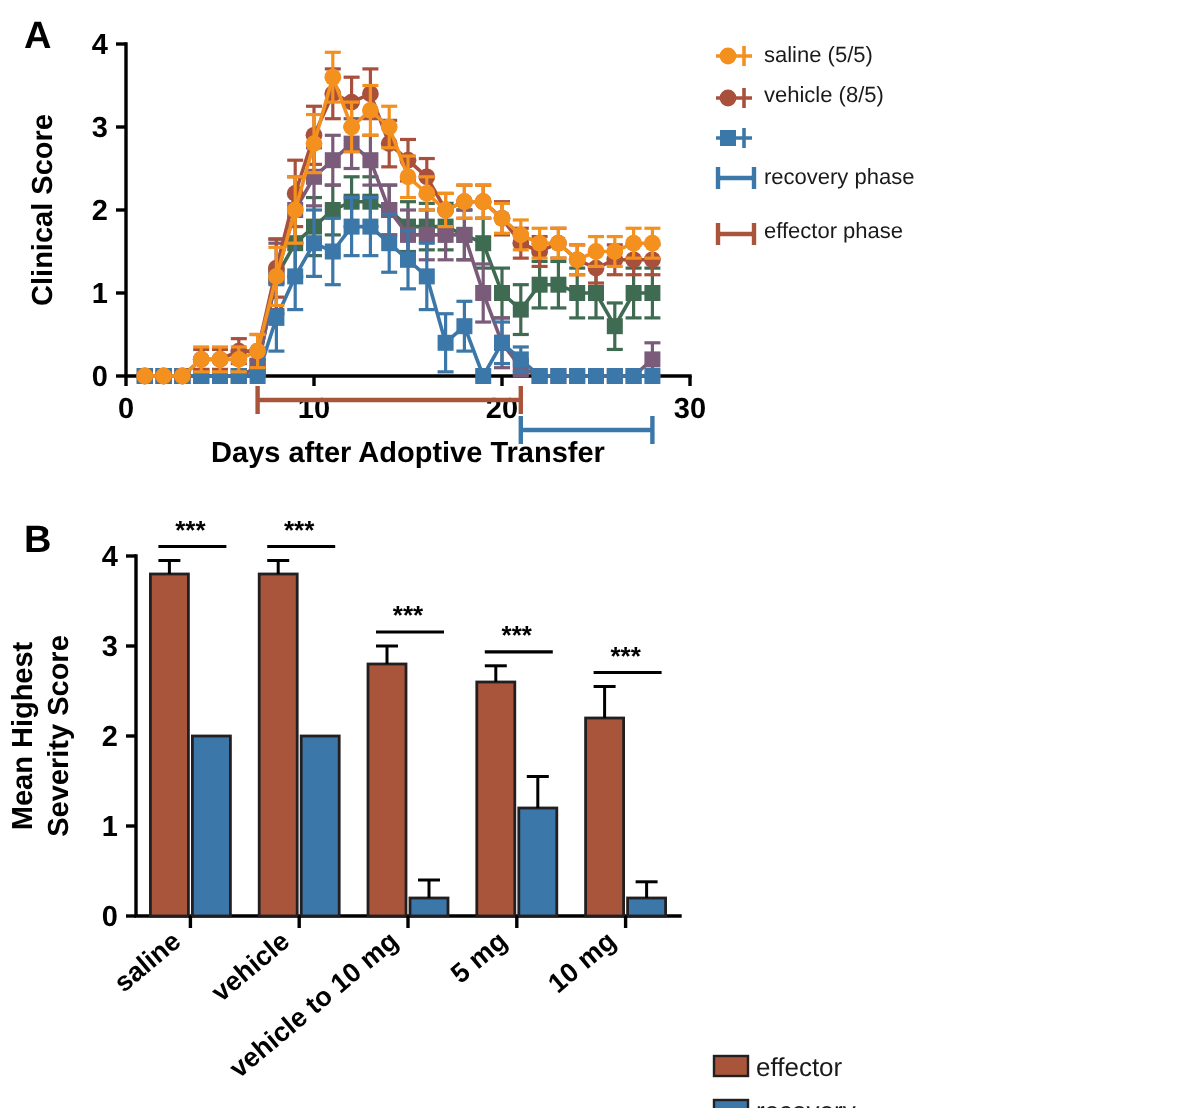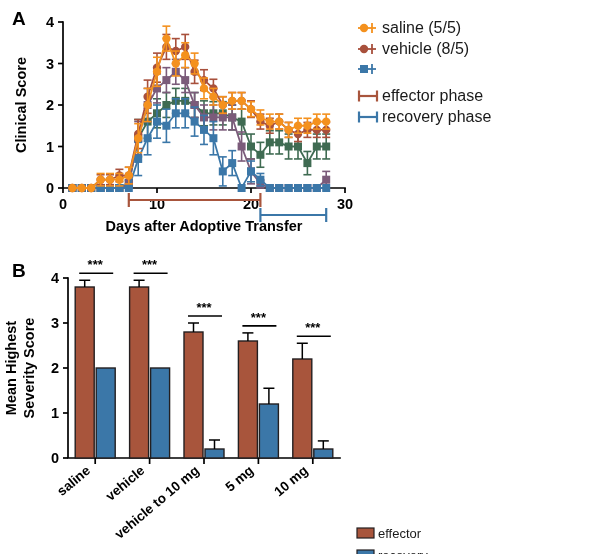--- a/index.html
+++ b/index.html
@@ -35,21 +35,21 @@
   .sig-text{font-family:"Liberation Sans",sans-serif;font-size:13px;font-weight:bold;fill:#000;}
   .bar-rect{stroke:#231f20;stroke-width:1.4;}
   .err-bar{stroke:#000;stroke-width:1.5;fill:none;}
   .sig-line{stroke:#000;stroke-width:1.6;}
   .swatch{stroke:#231f20;stroke-width:1.2;}
 
   .legend-a{position:absolute;left:356px;top:18px;width:244px;}
   .legend-b{position:absolute;left:356px;top:272px;width:244px;}
   .legend-row{display:flex;align-items:center;height:20.4px;}
   .legend-row .marker{width:26px;flex:0 0 26px;height:16px;}
-  .legend-row .txt{font-size:16px;color:#1a1a1a;white-space:nowrap;line-height:1;}
+  .legend-row .txt{font-size:11px;color:#1a1a1a;white-space:nowrap;line-height:1;}
   .legend-b .legend-row{height:22px;}
   .legend-b .legend-row .marker{width:22px;flex:0 0 22px;height:14px;}
   .legend-b .legend-row .txt{font-size:13px;}
 </style>
 </head>
 <body>
 
 <div class="figure">
 
   <div class="panel" id="panel-a">
@@ -568,39 +568,39 @@
         </div>
         <div class="legend-row">
           <div class="marker">
             <svg width="26" height="16" viewBox="0 0 26 16">
               <line x1="2" y1="8" x2="20" y2="8" stroke="#3B77A8" stroke-width="1.8"></line>
               <line x1="16" y1="3" x2="16" y2="13" stroke="#3B77A8" stroke-width="1.8"></line>
               <rect x="4" y="4" width="8" height="8" fill="#3B77A8"></rect>
             </svg>
           </div>
         </div>
+        <div class="legend-row">
+          <div class="marker">
+            <svg width="26" height="16" viewBox="0 0 26 16">
+              <line x1="3" y1="8" x2="21" y2="8" stroke="#3B77A8" stroke-width="2.2"></line>
+              <line x1="3" y1="2.5" x2="3" y2="13.5" stroke="#3B77A8" stroke-width="2.2"></line>
+              <line x1="21" y1="2.5" x2="21" y2="13.5" stroke="#3B77A8" stroke-width="2.2"></line>
+            </svg>
+          </div>
+          <div class="txt">recovery phase</div>
+        </div>
         <div class="legend-row" style="margin-top: 7px;">
           <div class="marker">
             <svg width="26" height="16" viewBox="0 0 26 16">
               <line x1="3" y1="8" x2="21" y2="8" stroke="#A8553C" stroke-width="2.2"></line>
               <line x1="3" y1="2.5" x2="3" y2="13.5" stroke="#A8553C" stroke-width="2.2"></line>
               <line x1="21" y1="2.5" x2="21" y2="13.5" stroke="#A8553C" stroke-width="2.2"></line>
             </svg>
           </div>
           <div class="txt">effector phase</div>
-        </div>
-        <div class="legend-row">
-          <div class="marker">
-            <svg width="26" height="16" viewBox="0 0 26 16">
-              <line x1="3" y1="8" x2="21" y2="8" stroke="#3B77A8" stroke-width="2.2"></line>
-              <line x1="3" y1="2.5" x2="3" y2="13.5" stroke="#3B77A8" stroke-width="2.2"></line>
-              <line x1="21" y1="2.5" x2="21" y2="13.5" stroke="#3B77A8" stroke-width="2.2"></line>
-            </svg>
-          </div>
-          <div class="txt">recovery phase</div>
         </div>
       </div>
   </div>
 
   <div class="panel" id="panel-b">
     <div class="panel-letter">B</div>
     <svg id="svg-b" width="360" height="304" viewBox="0 0 360 304">
         <path d="M 68 28 L 68 208 L 340 208" class="axis-line"></path>
         <line x1="63" y1="208" x2="68" y2="208" class="tick-line"></line>
         <text x="59" y="213" text-anchor="end" class="tick-label">0</text>

